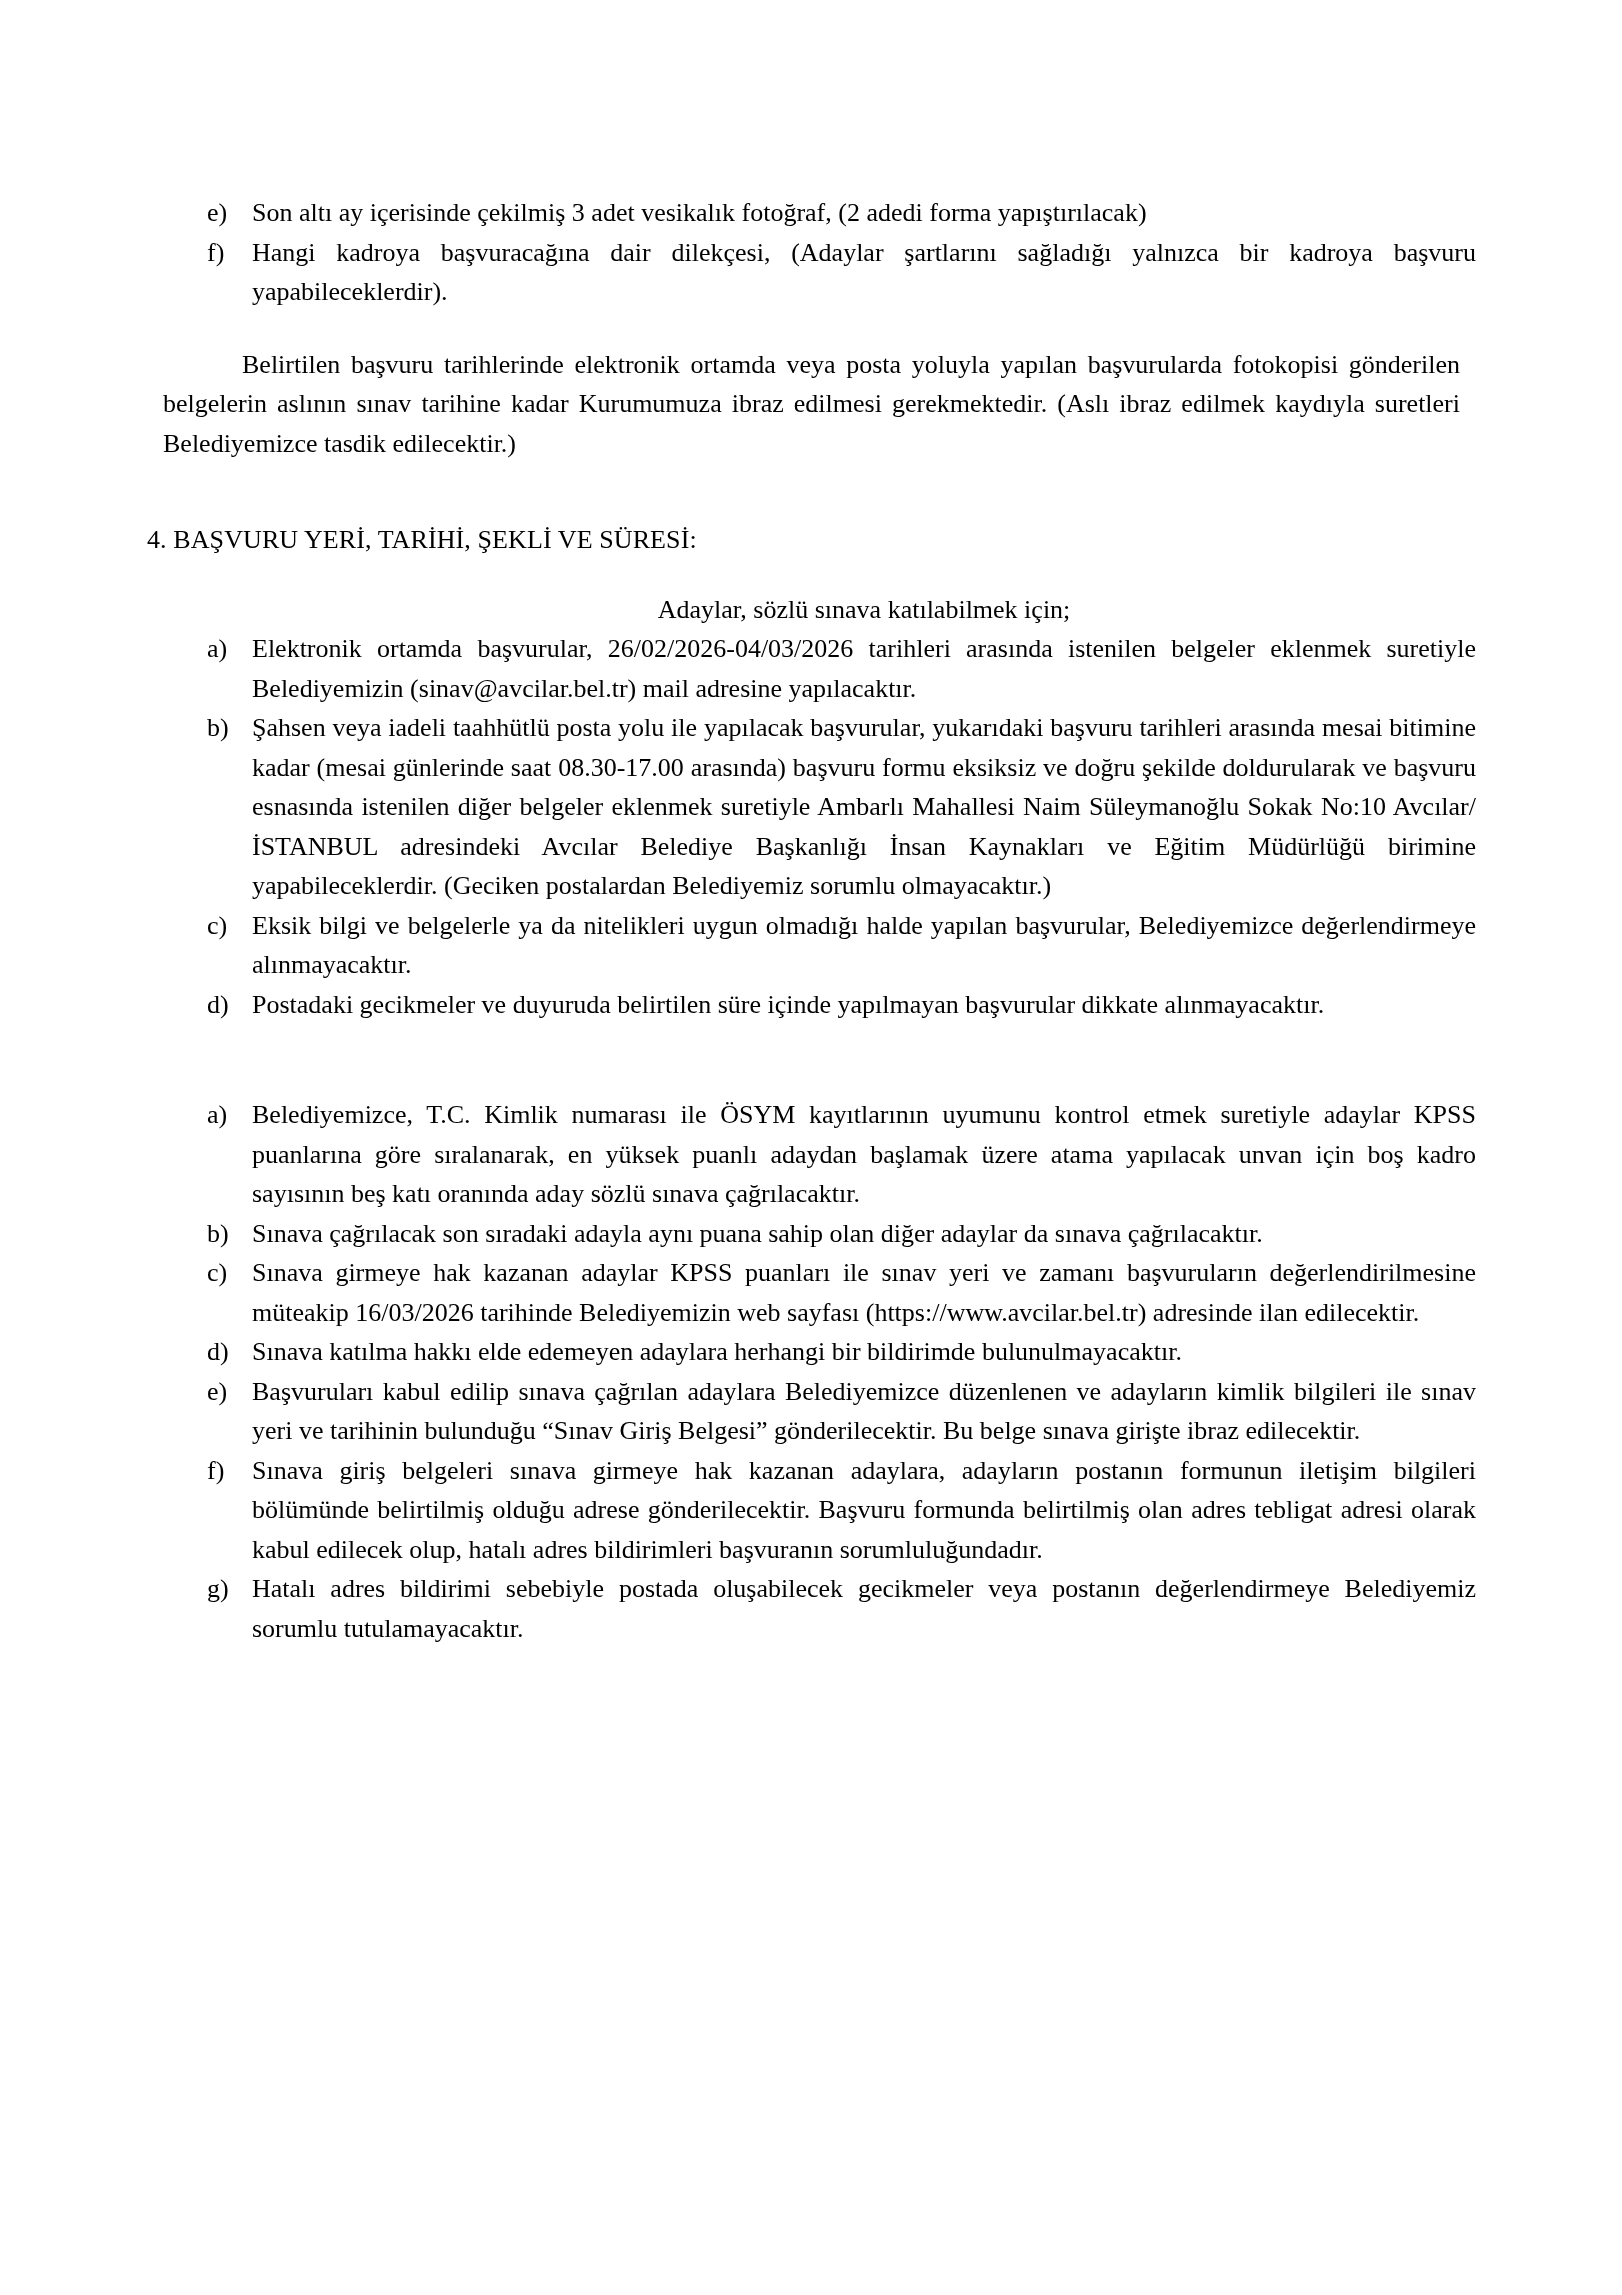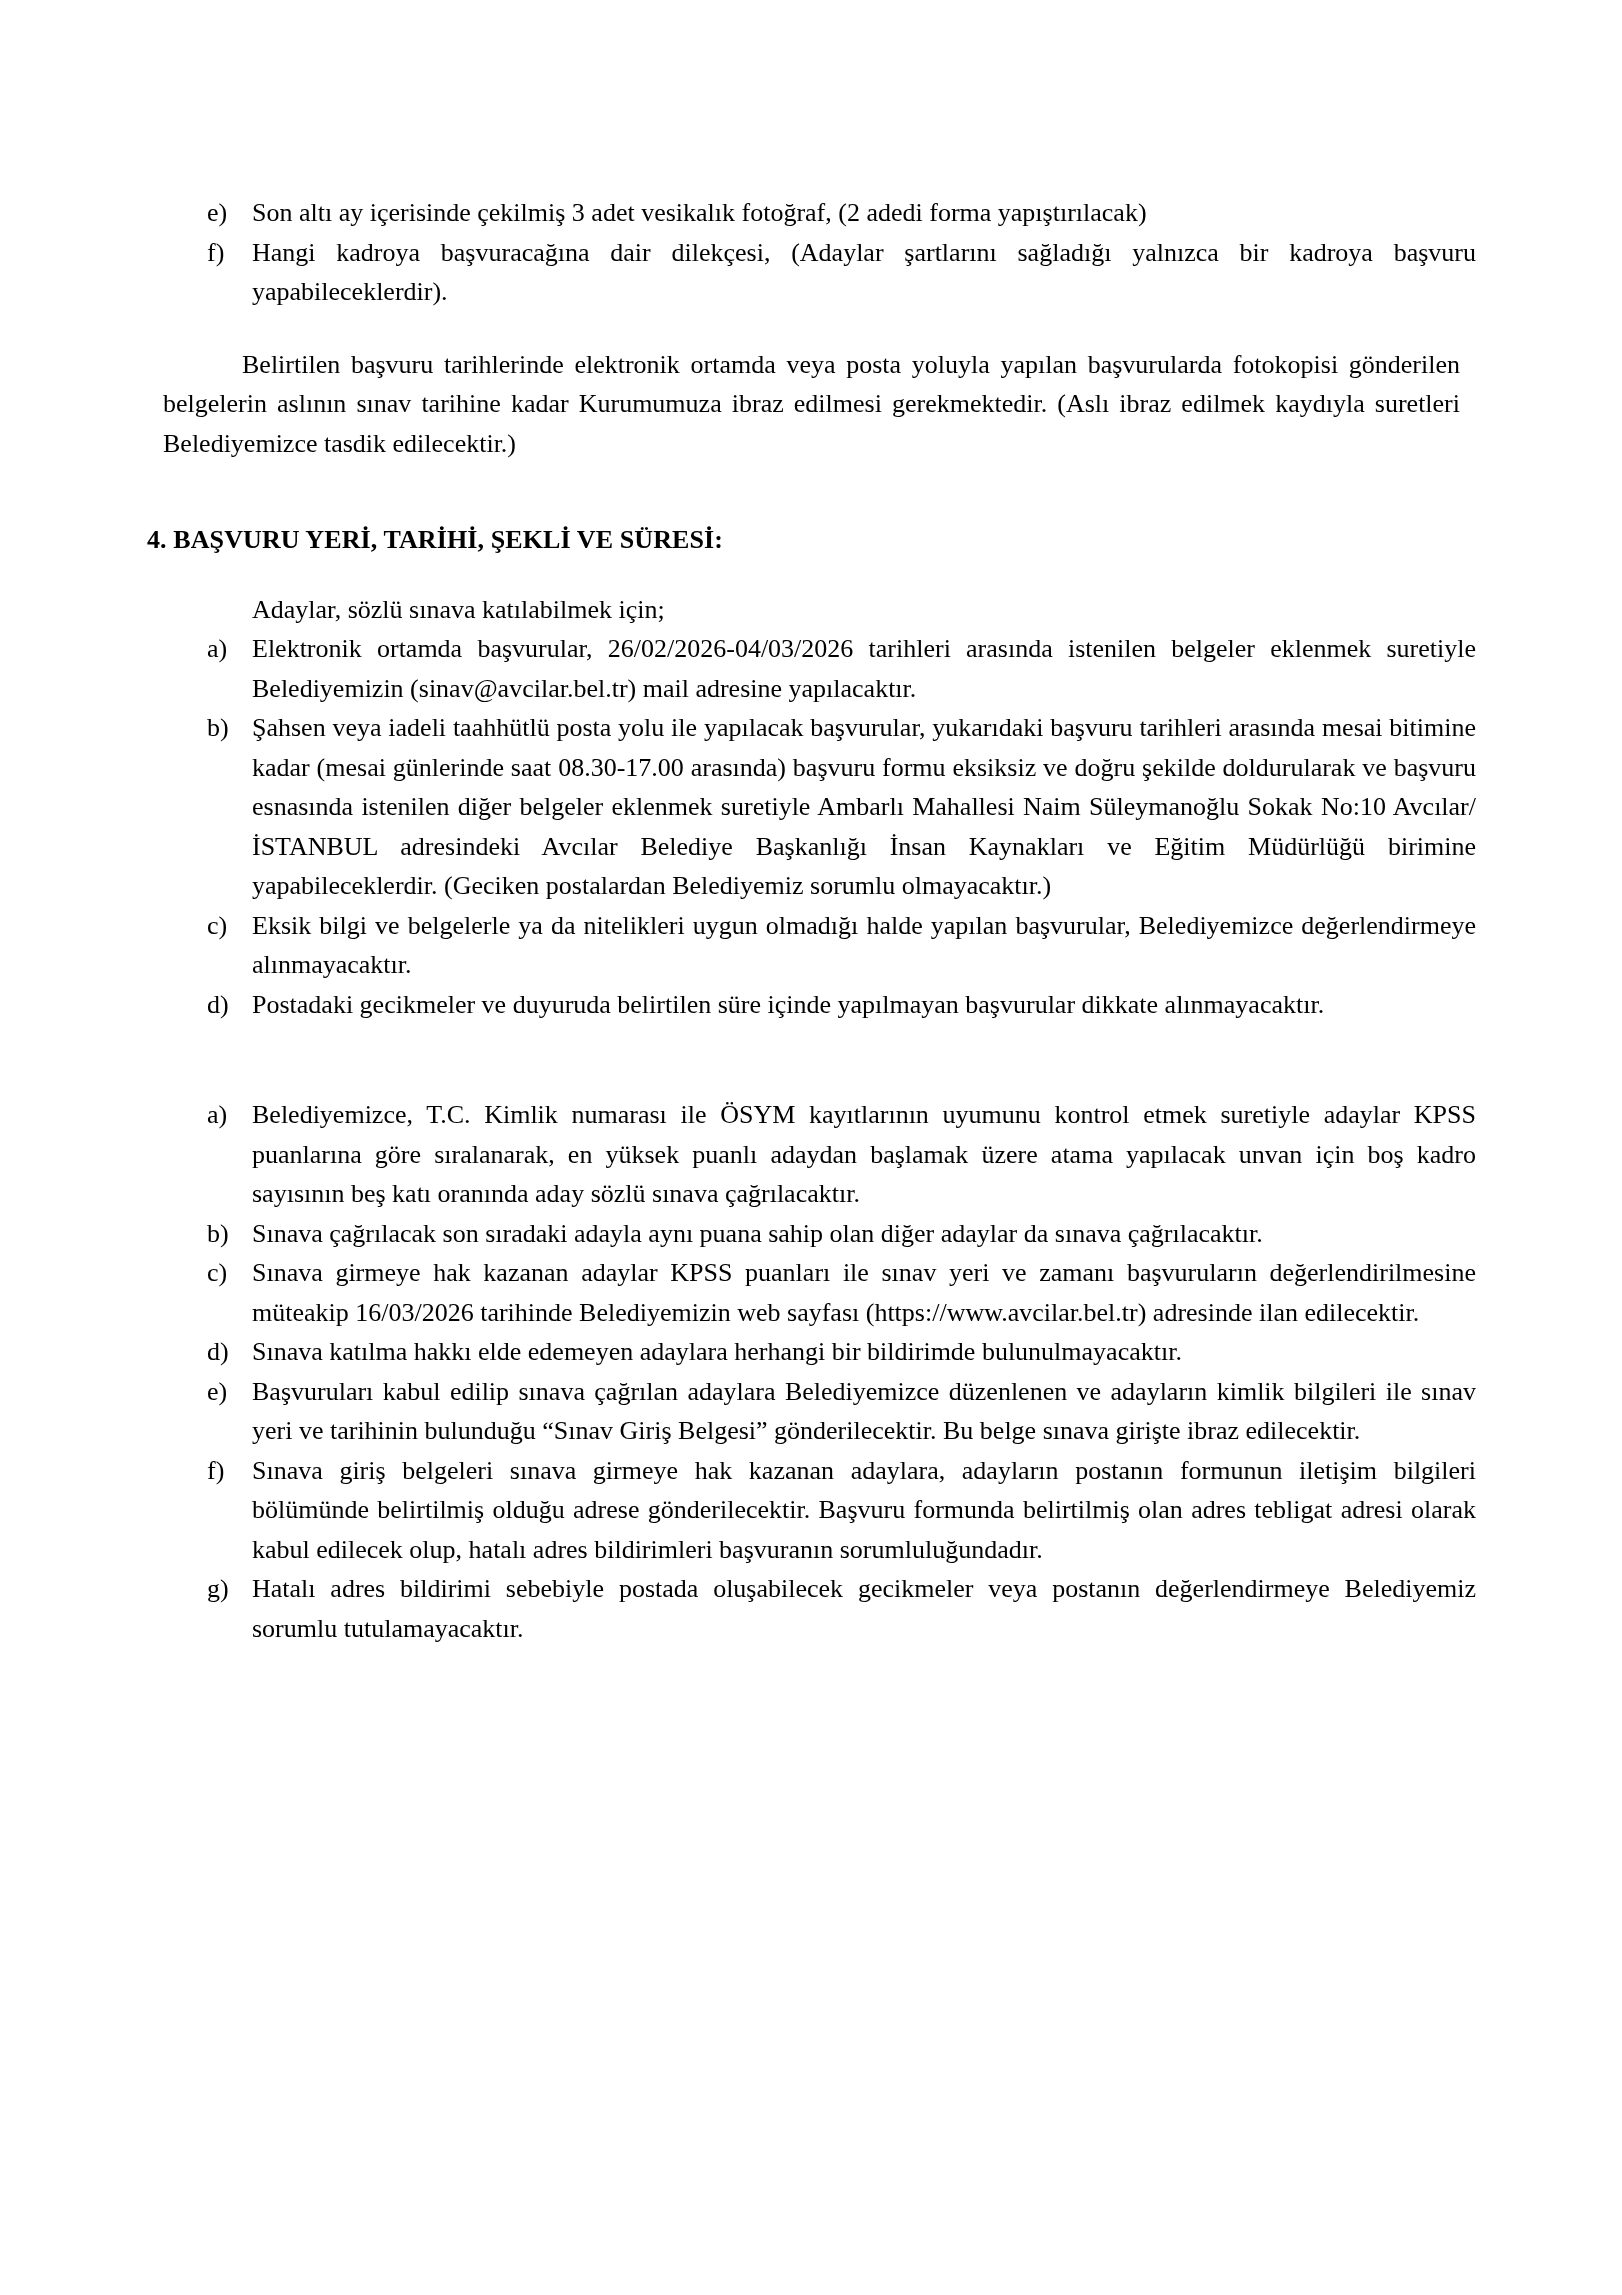--- a/index.html
+++ b/index.html
@@ -32,21 +32,21 @@
 
   .para-indent {
     text-indent: 79px;
   }
 
   .spacer-sm { height: 17px; }
   .spacer-md { height: 30px; }
   .spacer-lg { height: 41px; }
 
   .heading {
-    font-weight: bold;
+    font-weight: normal;
     text-align: justify;
     text-justify: inter-word;
     margin: 0;
     letter-spacing: 0.1px;
   }
 
   
   .lettered-list {
     list-style: none;
     margin: 0;
@@ -65,21 +65,21 @@
     position: absolute;
     left: 60px;            
     top: 0;
     width: 39px;
     text-align: left;
     white-space: nowrap;
   }
 
   .lead-line {
     padding-left: 105px;
-    text-align: left;
+    text-align: center;
     margin: 0;
   }
 
   
   .lettered-list > li > .body { display: block; }
   .lettered-list > li:last-child { margin-bottom: 0; }
 </style>
 </head>
 <body>
 

